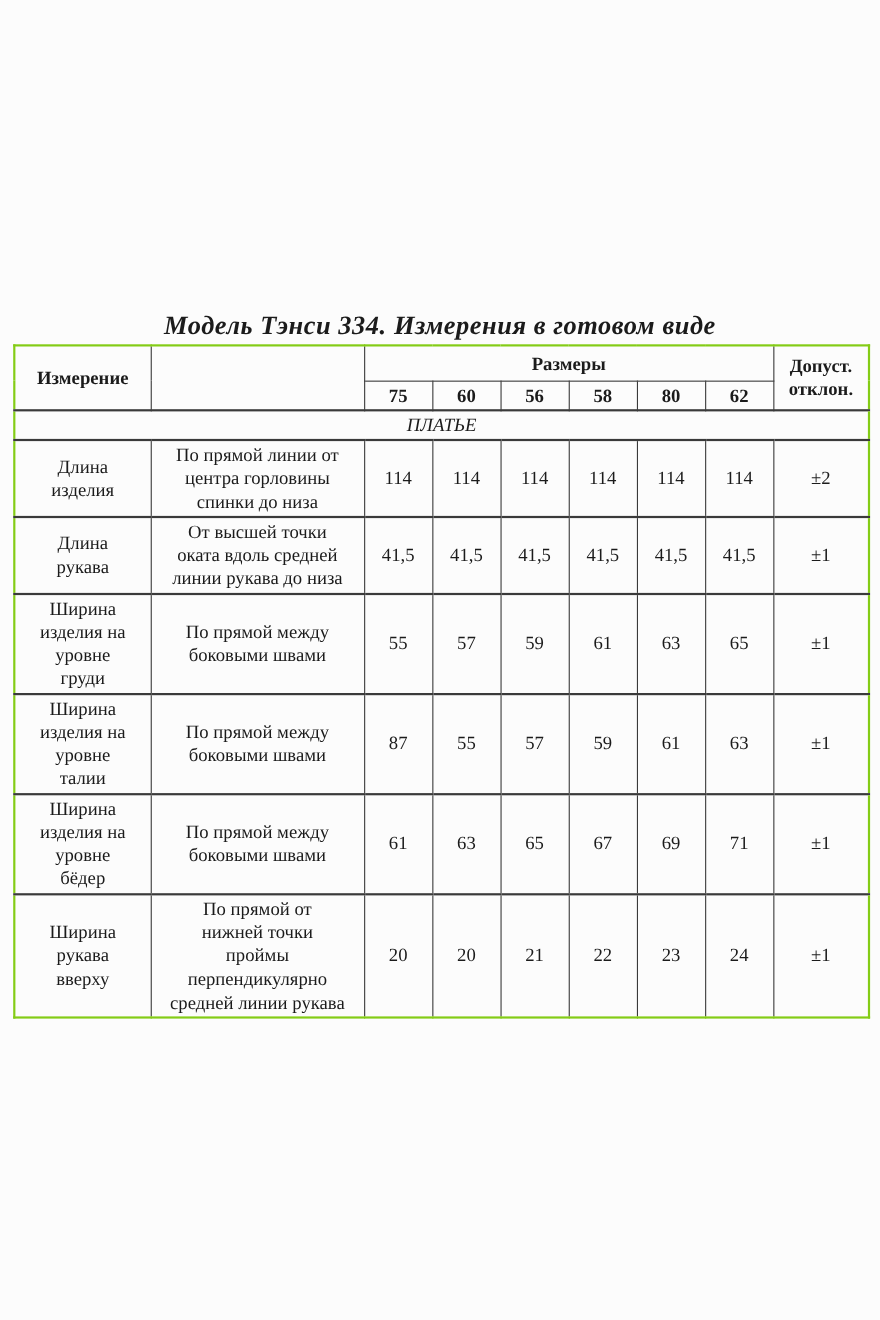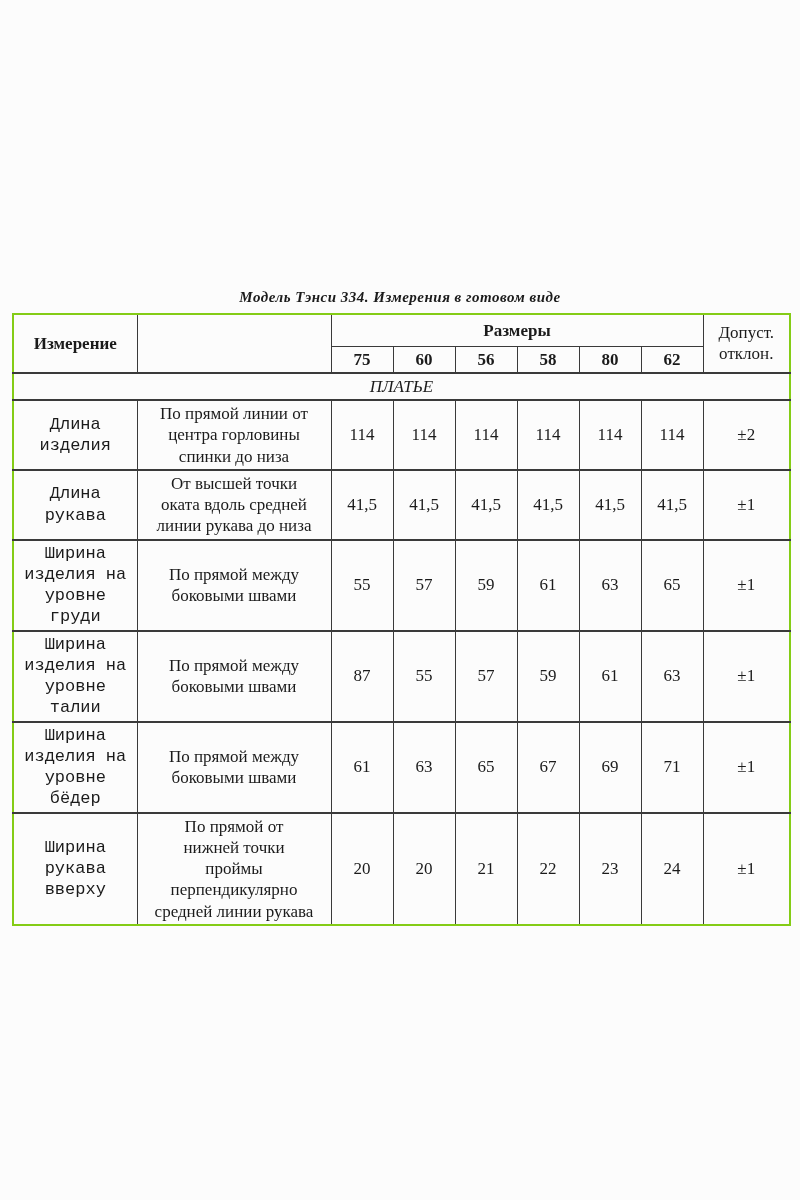--- a/index.html
+++ b/index.html
@@ -11,21 +11,21 @@
     height: 1200px;
     background: #fcfcfc;
     color: #1b1b1b;
     font-family: "Liberation Serif", serif;
     box-sizing: border-box;
     padding-top: 284px;
   }
   .doc-title {
     margin: 0 0 3px 0;
     text-align: center;
-    font-size: 15px;
+    font-size: 24px;
     font-weight: bold;
     font-style: italic;
     letter-spacing: 0.5px;
     line-height: 26px;
   }
   table.meas {
     border-collapse: collapse;
     table-layout: fixed;
     width: 777px;
     margin-left: 12px;
@@ -55,31 +55,30 @@
   tr.row-5 { height: 108px; }
   .b { font-weight: bold; }
   td.desc {
     font-size: 16px;
     white-space: pre-line;
     line-height: 1.3;
   }
   td.name {
     white-space: pre-line;
     line-height: 1.25;
-    font-family: Liberation Mono, monospace;
   }
   td.section-cell {
     font-style: italic;
     font-size: 16px;
     border-top-width: 2px;
     border-bottom-width: 2px;
   }
   td.tol-head {
     white-space: pre-line;
-    font-weight: normal;
+    font-weight: bold;
     text-align: left;
     padding-left: 7px;
     margin-top: 12px;
   }
 </style>
 </head>
 <body>
 
 <h1 class="doc-title">Модель Тэнси 334. Измерения в готовом виде</h1>
 

